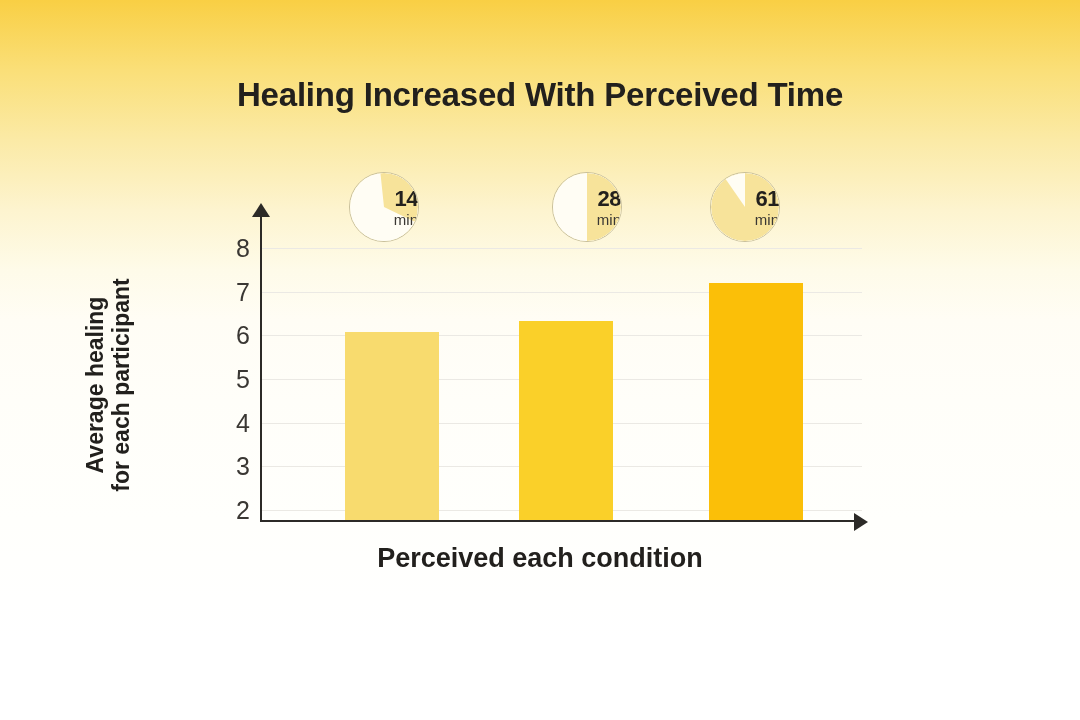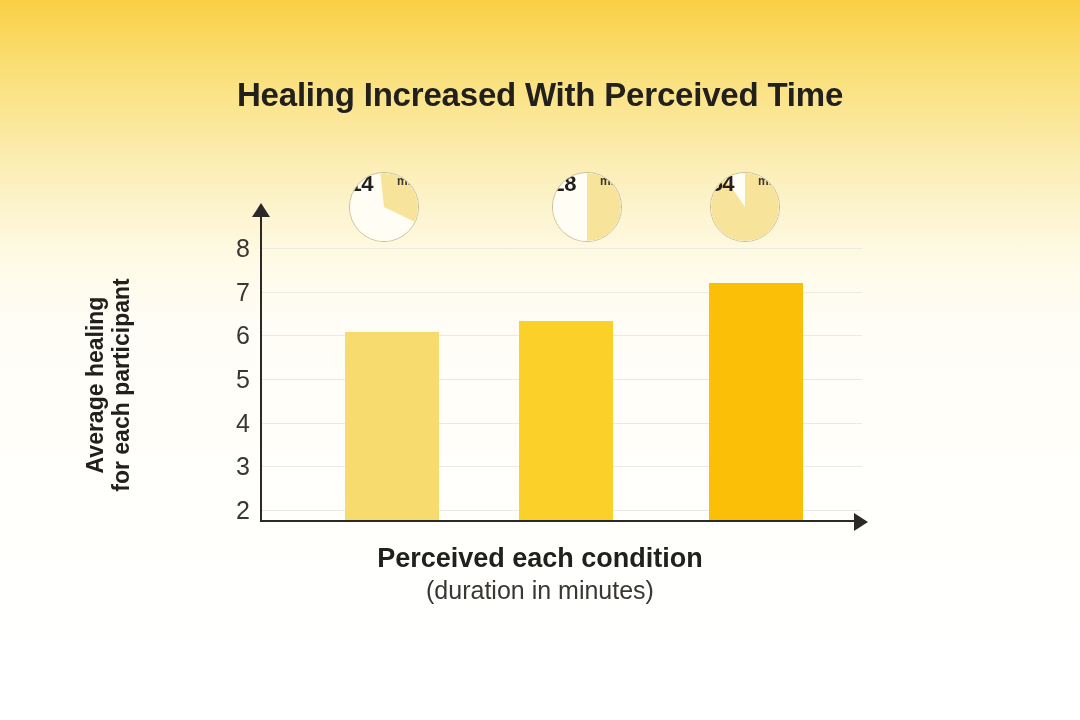--- a/index.html
+++ b/index.html
@@ -154,33 +154,34 @@
     left: 0; top: 0;
     width: 100%;
     height: 100%;
   }
   .clock-text {
     position: absolute;
     left: 0; top: 0;
     width: 100%;
     height: 100%;
     display: flex;
-    align-items: flex-start;
+    flex-direction: column;
+    align-items: flex-end;
     justify-content: center;
     line-height: 1;
   }
   .clock-num {
     font-size: 22px;
     font-weight: bold;
     color: #22201d;
     letter-spacing: -0.5px;
   }
   .clock-min {
-    font-size: 12px;
-    font-weight: bold;
+    font-size: 15px;
+    font-weight: normal;
     color: #3a3733;
     margin-top: 2px;
     margin-left: 24px;
   }
 
   
   #x-axis-label {
     position: absolute;
     left: 0;
     top: 543px;
@@ -249,21 +250,21 @@
       </div>
     </div>
 
     <div class="clock" style="left:710px; top:172px;">
       <svg class="clock-wedge" viewBox="0 0 100 100">
         <rect x="0" y="0" width="100" height="100" fill="#fffdf4"></rect>
         <circle cx="50" cy="50" r="50" fill="#f7e39a"></circle>
         <path d="M50 50 L50 0 A50 50 0 0 0 21.7 9.2 Z" fill="#fffdf4"></path>
       </svg>
       <div class="clock-text">
-        <span class="clock-num">54</span>
+        <span class="clock-num">61</span>
         <span class="clock-min">min</span>
       </div>
     </div>
   </div>
 
   <div id="plot-area">
     <div class="gridline" style="top:0px;"></div>
     <div class="gridline" style="top:43.7px;"></div>
     <div class="gridline" style="top:87.3px;"></div>
     <div class="gridline" style="top:131px;"></div>
@@ -291,17 +292,16 @@
     <div class="y-tick" style="top:510px;">2</div>
   </div>
 
   <div id="y-axis-label">
     <div>Average healing</div>
     <div>for each participant</div>
   </div>
 
   <div id="x-axis-label">
     <span id="x-axis-label-main">Perceived each condition</span>
-    <span id="x-axis-label-sub">(duration in minutes)</span>
   </div>
 
 
 </div>
 
 </body></html>

